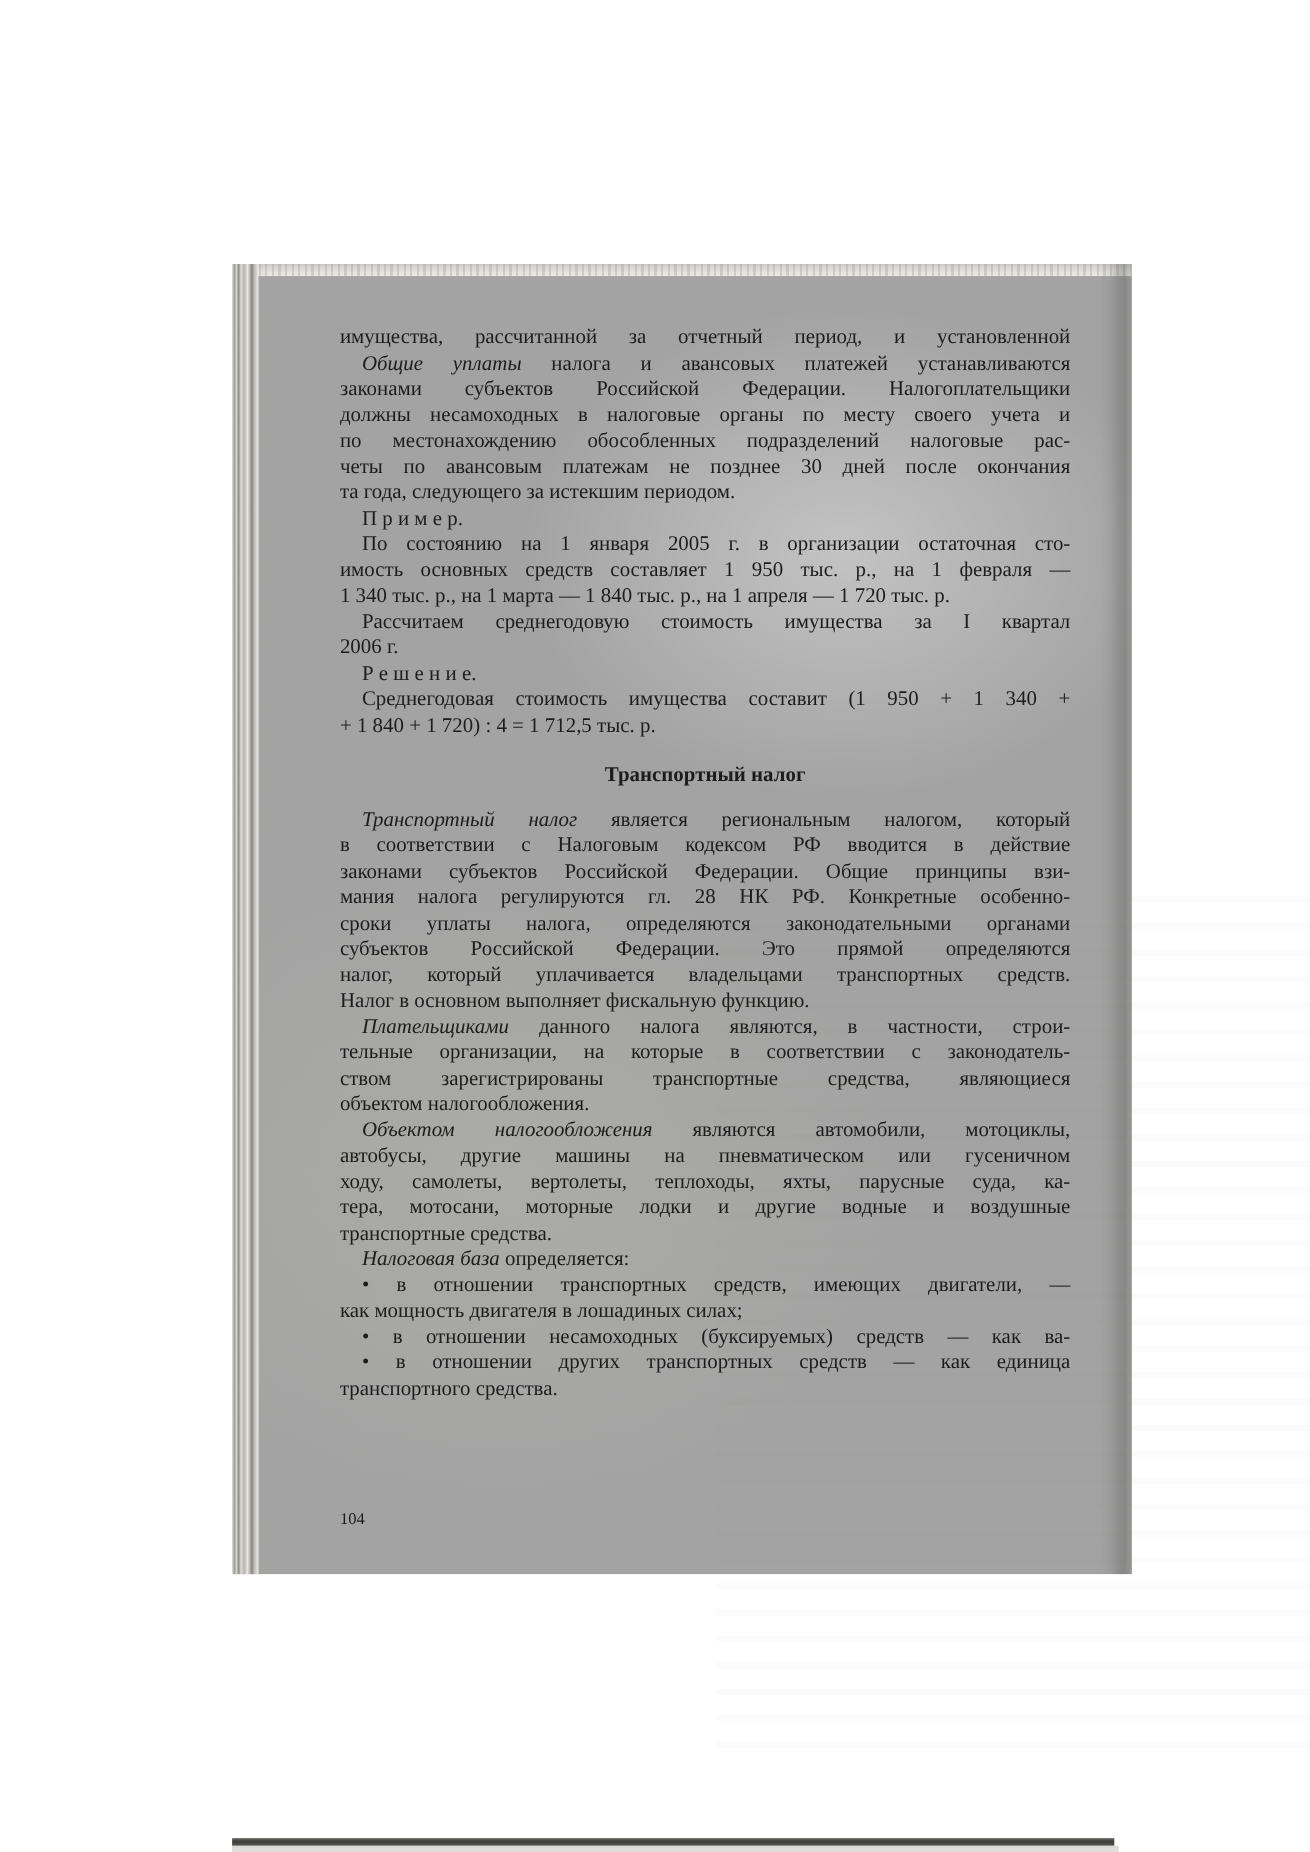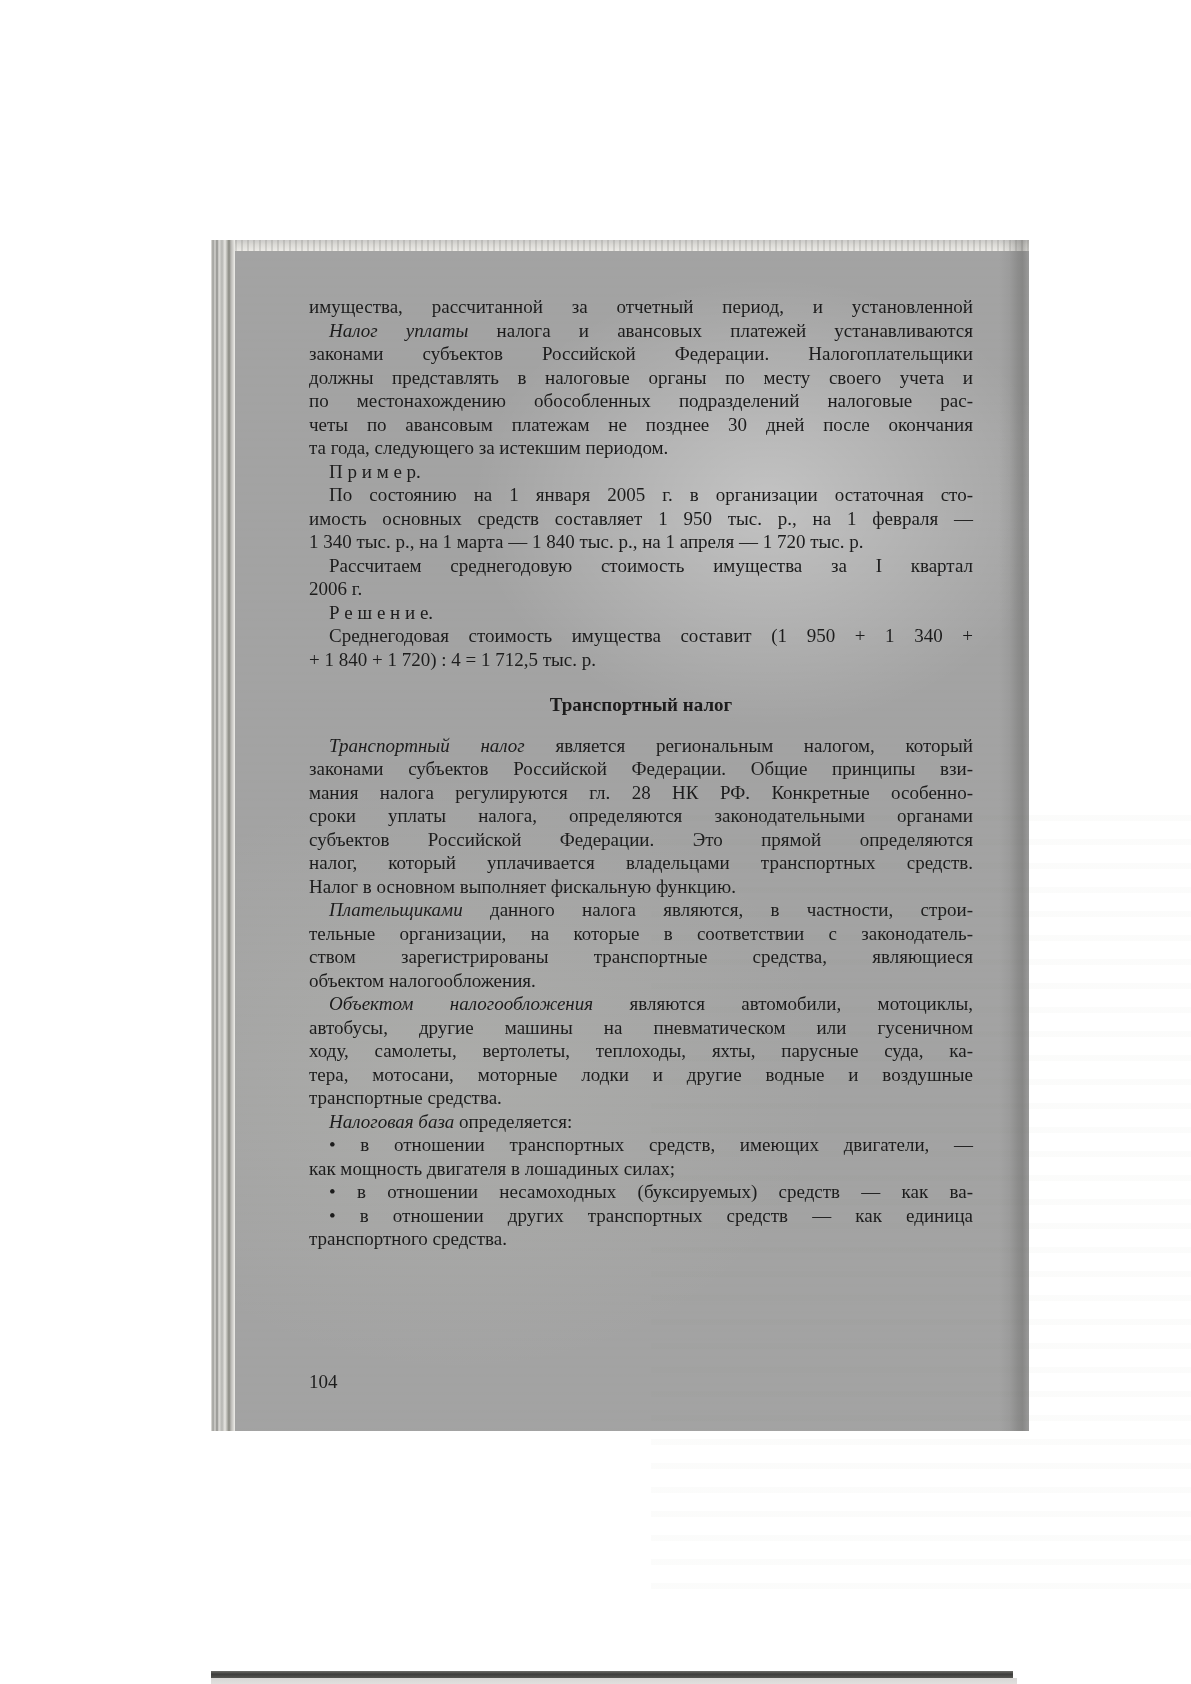--- a/index.html
+++ b/index.html
@@ -130,38 +130,38 @@
   .para.heading { margin: 22px 0 17px; }
   .para.heading .ln {
     text-align: center;
     text-align-last: center;
     font-weight: 700;
   }
   .page-number {
     position: absolute;
     left: 98px;
     top: 1130px;
-    font-size: 19px;
+    font-size: 15px;
     line-height: 23.5px;
   }
 </style>
 </head>
 <body>
 
 <div class="page">
   <div class="top-edge"></div>
   <div class="binding-edge"></div>
   <div class="page-text">
       <div class="para body">
         <div class="ln">имущества, рассчитанной за отчетный период, и установленной</div>
       </div>
       <div class="para body">
-        <div class="ln ind"><i>Налог уплаты</i><span> налога и авансовых платежей устанавливаются</span></div>
+        <div class="ln ind"><i>Общие уплаты</i><span> налога и авансовых платежей устанавливаются</span></div>
         <div class="ln">законами субъектов Российской Федерации. Налогоплательщики</div>
-        <div class="ln">должны представлять в налоговые органы по месту своего учета и</div>
+        <div class="ln">должны несамоходных в налоговые органы по месту своего учета и</div>
         <div class="ln">по местонахождению обособленных подразделений налоговые рас-</div>
         <div class="ln">четы по авансовым платежам не позднее 30 дней после окончания</div>
         <div class="ln last">та года, следующего за истекшим периодом.</div>
       </div>
       <div class="para body">
         <div class="ln last ind">П р и м е р.</div>
       </div>
       <div class="para body">
         <div class="ln ind">По состоянию на 1 января 2005 г. в организации остаточная сто-</div>
         <div class="ln">имость основных средств составляет 1 950 тыс. р., на 1 февраля —</div>
@@ -176,20 +176,21 @@
       </div>
       <div class="para body">
         <div class="ln ind">Среднегодовая стоимость имущества составит (1 950 + 1 340 +</div>
         <div class="ln last">+ 1 840 + 1 720) : 4 = 1 712,5 тыс. р.</div>
       </div>
       <div class="para heading">
         <div class="ln last">Транспортный налог</div>
       </div>
       <div class="para body">
         <div class="ln ind"><i>Транспортный налог</i><span> является региональным налогом, который</span></div>
+        <div class="ln">в соответствии с Налоговым кодексом РФ вводится в действие</div>
         <div class="ln">законами субъектов Российской Федерации. Общие принципы взи-</div>
         <div class="ln">мания налога регулируются гл. 28 НК РФ. Конкретные особенно-</div>
         <div class="ln">сроки уплаты налога, определяются законодательными органами</div>
         <div class="ln">субъектов Российской Федерации. Это прямой определяются</div>
         <div class="ln">налог, который уплачивается владельцами транспортных средств.</div>
         <div class="ln last">Налог в основном выполняет фискальную функцию.</div>
       </div>
       <div class="para body">
         <div class="ln ind"><i>Плательщиками</i><span> данного налога являются, в частности, строи-</span></div>
         <div class="ln">тельные организации, на которые в соответствии с законодатель-</div>

